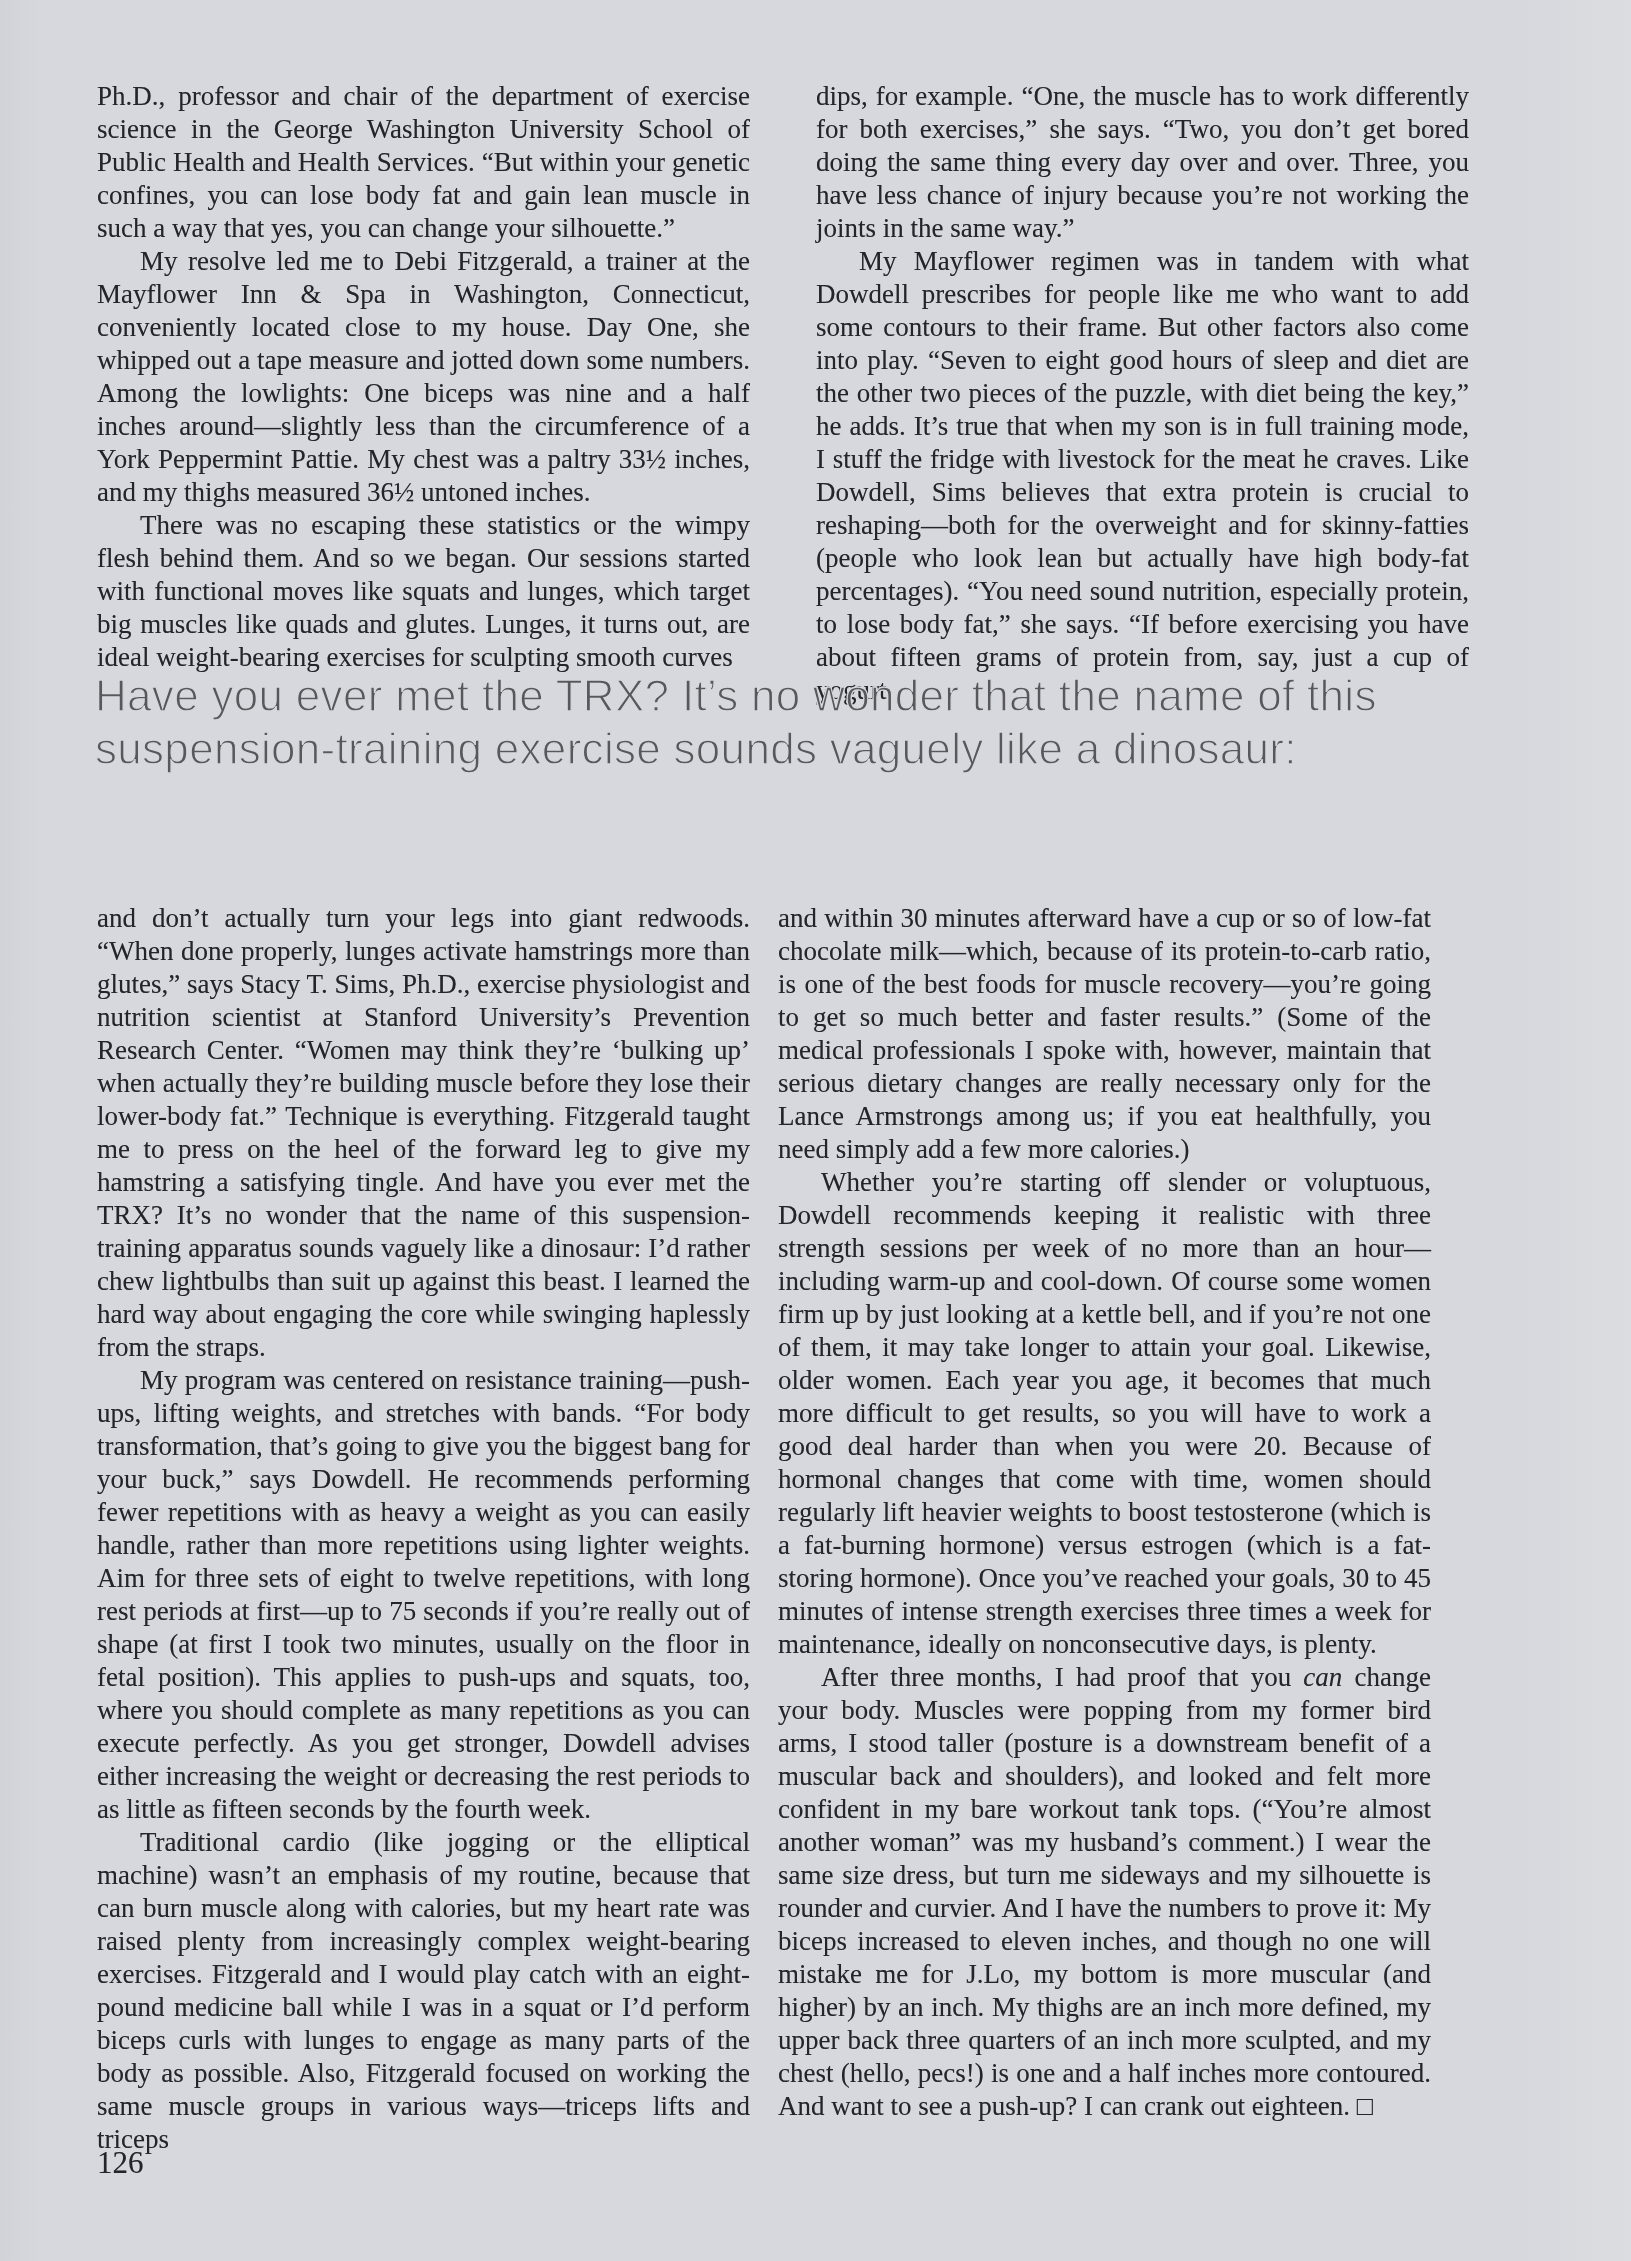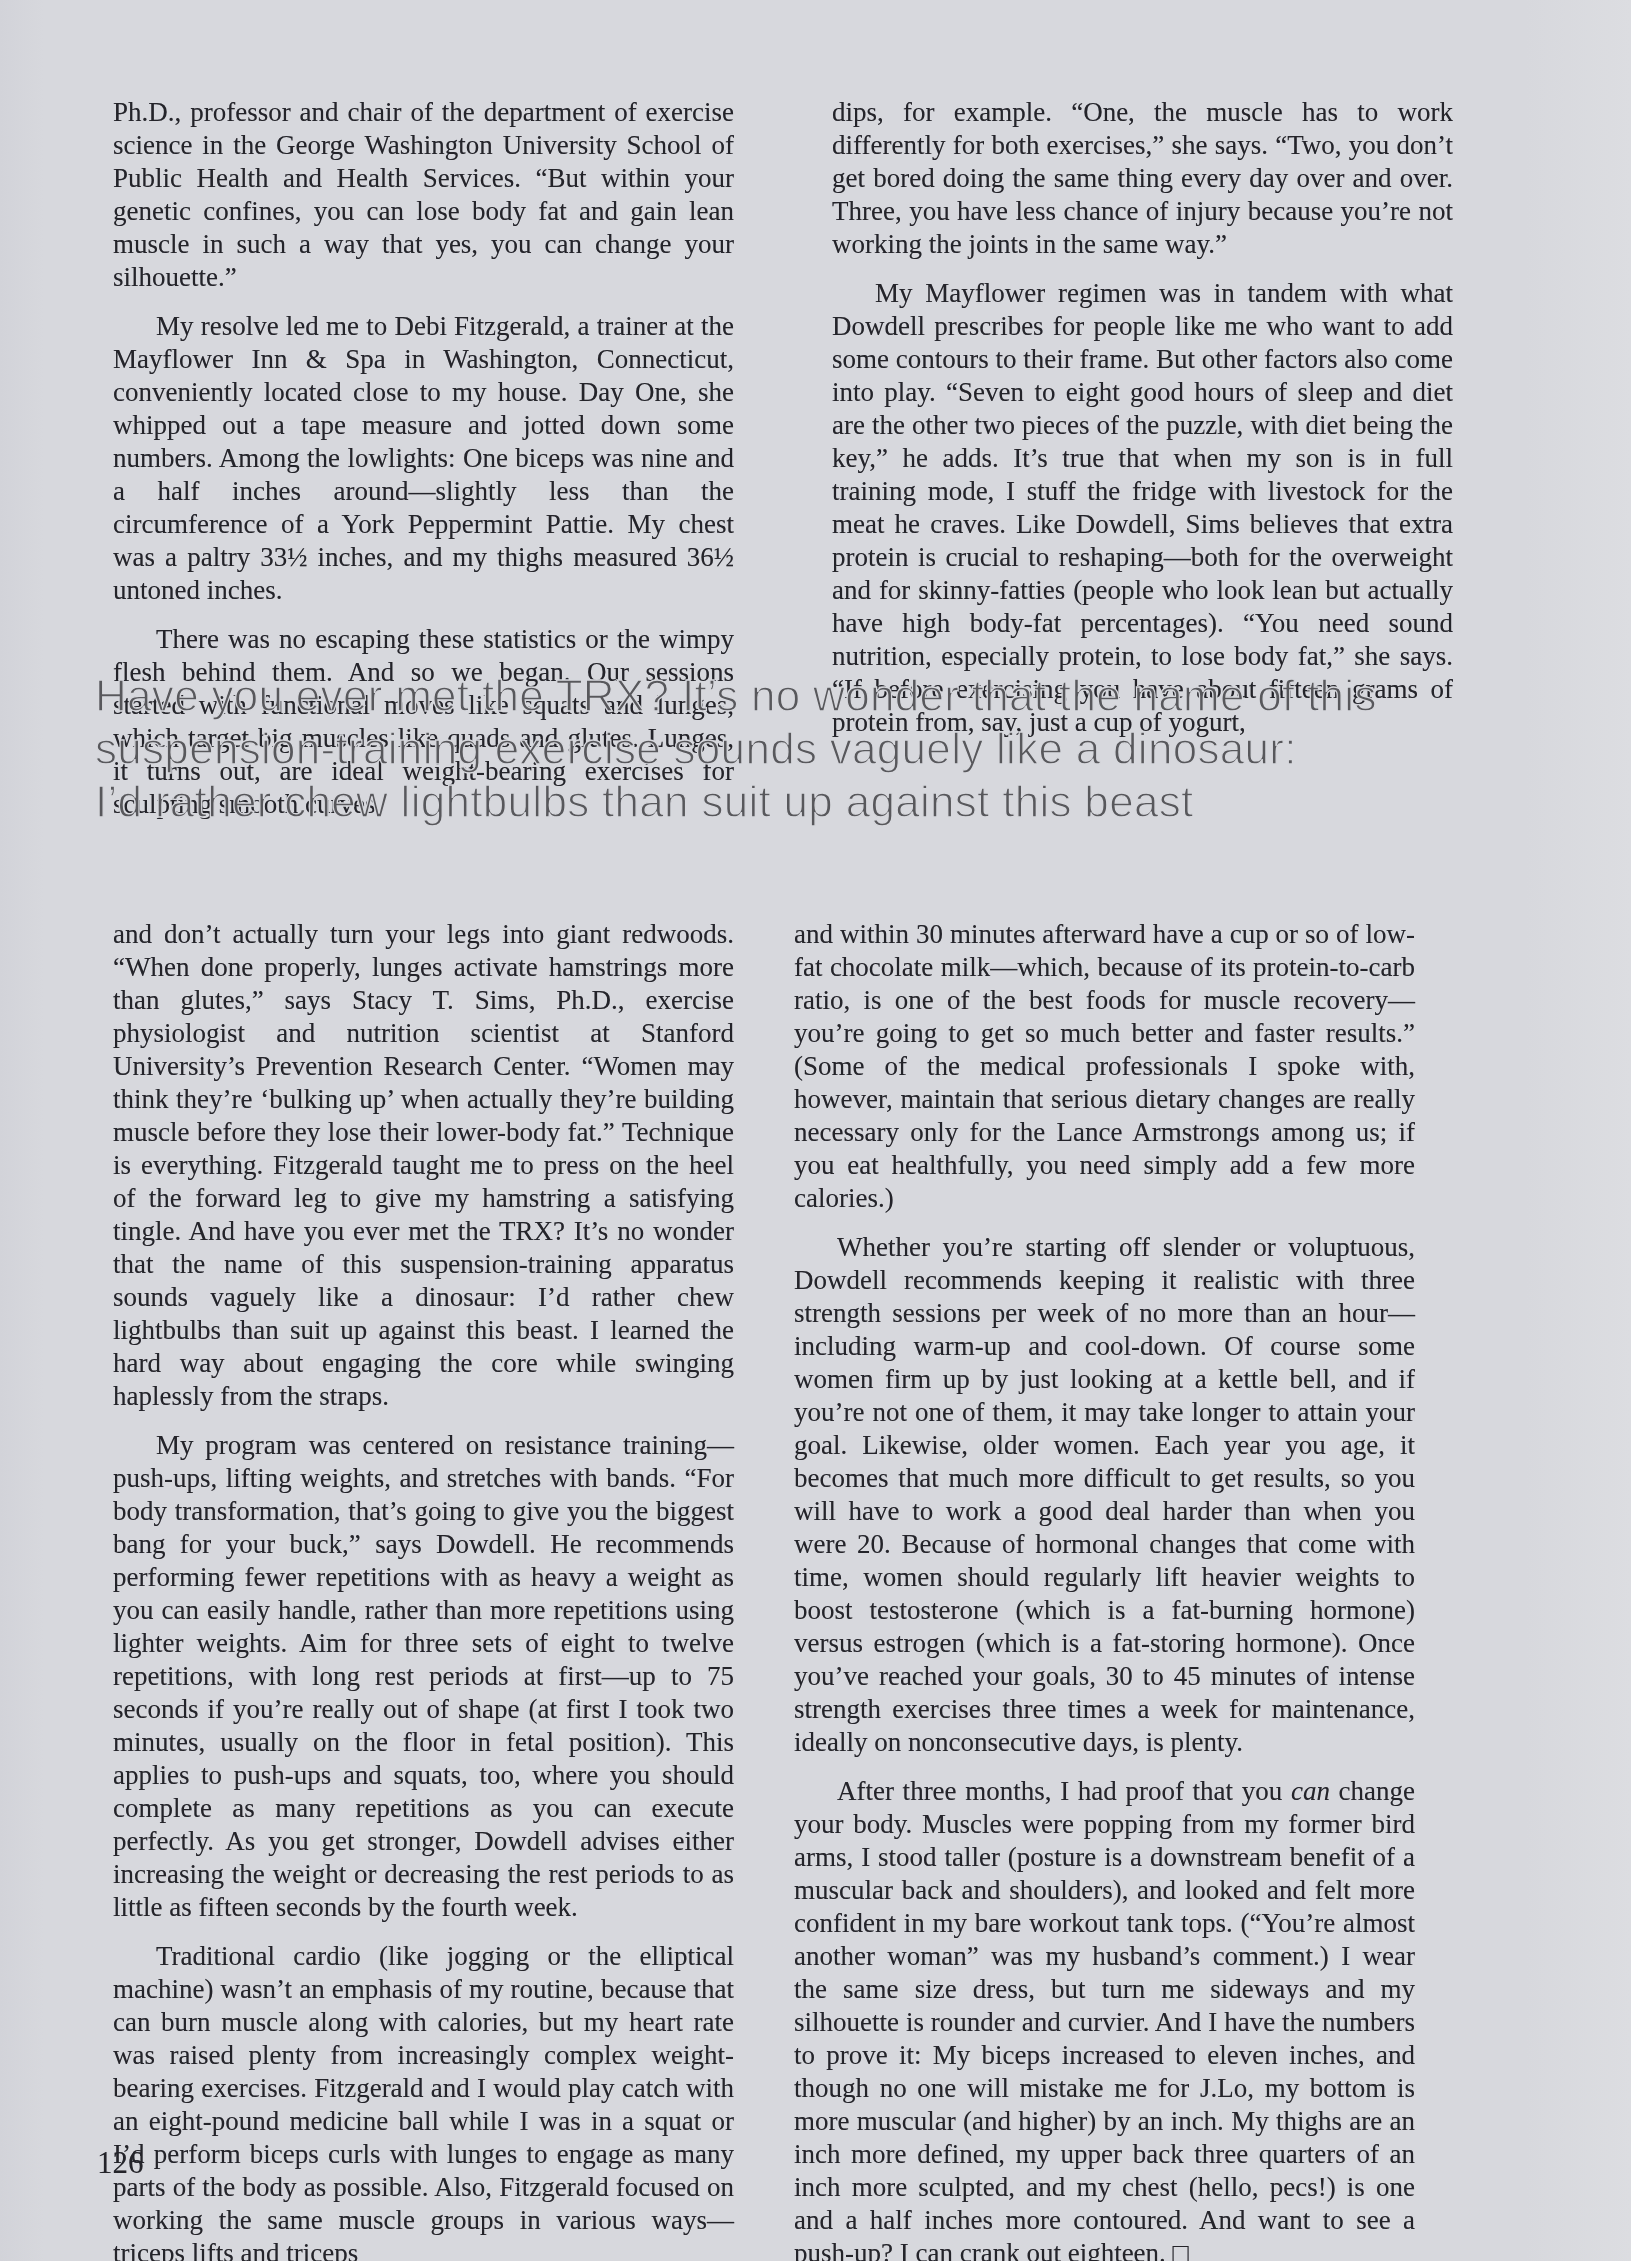--- a/index.html
+++ b/index.html
@@ -26,21 +26,21 @@
   .cols.top { top: 80px; }
   .cols.bottom { top: 902px; gap: 28px; }
   .col {
     width: 653px;
     flex: 0 0 653px;
     font-size: 27px;
     line-height: 33px;
     text-align: justify;
     text-shadow: 0 0 0.6px rgba(38,38,46,0.30);
   }
-  .para { margin: 16px; }
+  .para { margin: 0; }
   .para.indent { text-indent: 43px; }
   .para em { }
   .pullquote {
     position: absolute;
     left: 95px;
     top: 669px;
     width: 1462px;
     font-family: "Liberation Sans", "DejaVu Sans", sans-serif;
     font-weight: 400;
     font-size: 44px;
@@ -73,21 +73,20 @@
       </div>
     <div class="col">
         <p class="para"><span>dips, for example. “One, the muscle has to work differently for both exercises,” she says. “Two, you don’t get bored doing the same thing every day over and over. Three, you have less chance of injury because you’re not working the joints in the same way.”</span></p>
         <p class="para indent"><span>My Mayflower regimen was in tandem with what Dowdell prescribes for people like me who want to add some contours to their frame. But other factors also come into play. “Seven to eight good hours of sleep and diet are the other two pieces of the puzzle, with diet being the key,” he adds. It’s true that when my son is in full training mode, I stuff the fridge with livestock for the meat he craves. Like Dowdell, Sims believes that extra protein is crucial to reshaping—both for the overweight and for skinny-fatties (people who look lean but actually have high body-fat percentages). “You need sound nutrition, especially protein, to lose body fat,” she says. “If before exercising you have about fifteen grams of protein from, say, just a cup of yogurt,</span></p>
       </div>
   </section>
 
   <div class="pullquote">
       <div class="pq-line">Have you ever met the TRX? It’s no wonder that the name of this</div>
       <div class="pq-line">suspension-training exercise sounds vaguely like a dinosaur:</div>
-      <div class="pq-line">I’d rather chew lightbulbs than suit up against this beast</div>
     </div>
 
   <section class="cols bottom">
     <div class="col">
         <p class="para"><span>and don’t actually turn your legs into giant redwoods. “When done properly, lunges activate hamstrings more than glutes,” says Stacy T. Sims, Ph.D., exercise physiologist and nutrition scientist at Stanford University’s Prevention Research Center. “Women may think they’re ‘bulking up’ when actually they’re building muscle before they lose their lower-body fat.” Technique is everything. Fitzgerald taught me to press on the heel of the forward leg to give my hamstring a satisfying tingle. And have you ever met the TRX? It’s no wonder that the name of this suspension-training apparatus sounds vaguely like a dinosaur: I’d rather chew lightbulbs than suit up against this beast. I learned the hard way about engaging the core while swinging haplessly from the straps.</span></p>
         <p class="para indent"><span>My program was centered on resistance training—push-ups, lifting weights, and stretches with bands. “For body transformation, that’s going to give you the biggest bang for your buck,” says Dowdell. He recommends performing fewer repetitions with as heavy a weight as you can easily handle, rather than more repetitions using lighter weights. Aim for three sets of eight to twelve repetitions, with long rest periods at first—up to 75 seconds if you’re really out of shape (at first I took two minutes, usually on the floor in fetal position). This applies to push-ups and squats, too, where you should complete as many repetitions as you can execute perfectly. As you get stronger, Dowdell advises either increasing the weight or decreasing the rest periods to as little as fifteen seconds by the fourth week.</span></p>
         <p class="para indent"><span>Traditional cardio (like jogging or the elliptical machine) wasn’t an emphasis of my routine, because that can burn muscle along with calories, but my heart rate was raised plenty from increasingly complex weight-bearing exercises. Fitzgerald and I would play catch with an eight-pound medicine ball while I was in a squat or I’d perform biceps curls with lunges to engage as many parts of the body as possible. Also, Fitzgerald focused on working the same muscle groups in various ways—triceps lifts and triceps</span></p>
       </div>
     <div class="col">
         <p class="para"><span>and within 30 minutes afterward have a cup or so of low-fat chocolate milk—which, because of its protein-to-carb ratio, is one of the best foods for muscle recovery—you’re going to get so much better and faster results.” (Some of the medical professionals I spoke with, however, maintain that serious dietary changes are really necessary only for the Lance Armstrongs among us; if you eat healthfully, you need simply add a few more calories.)</span></p>

